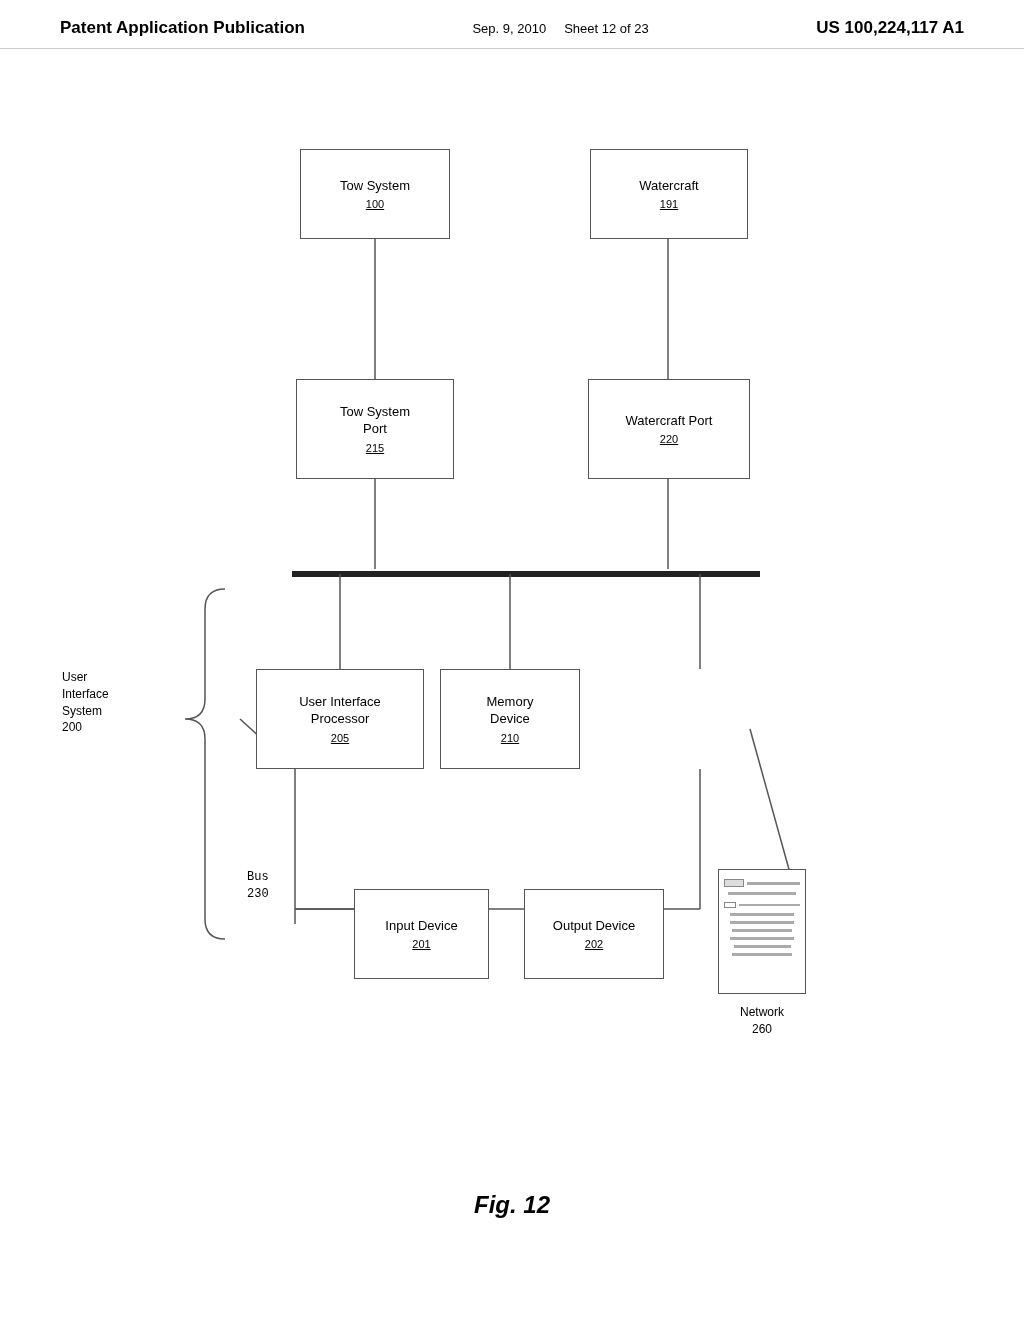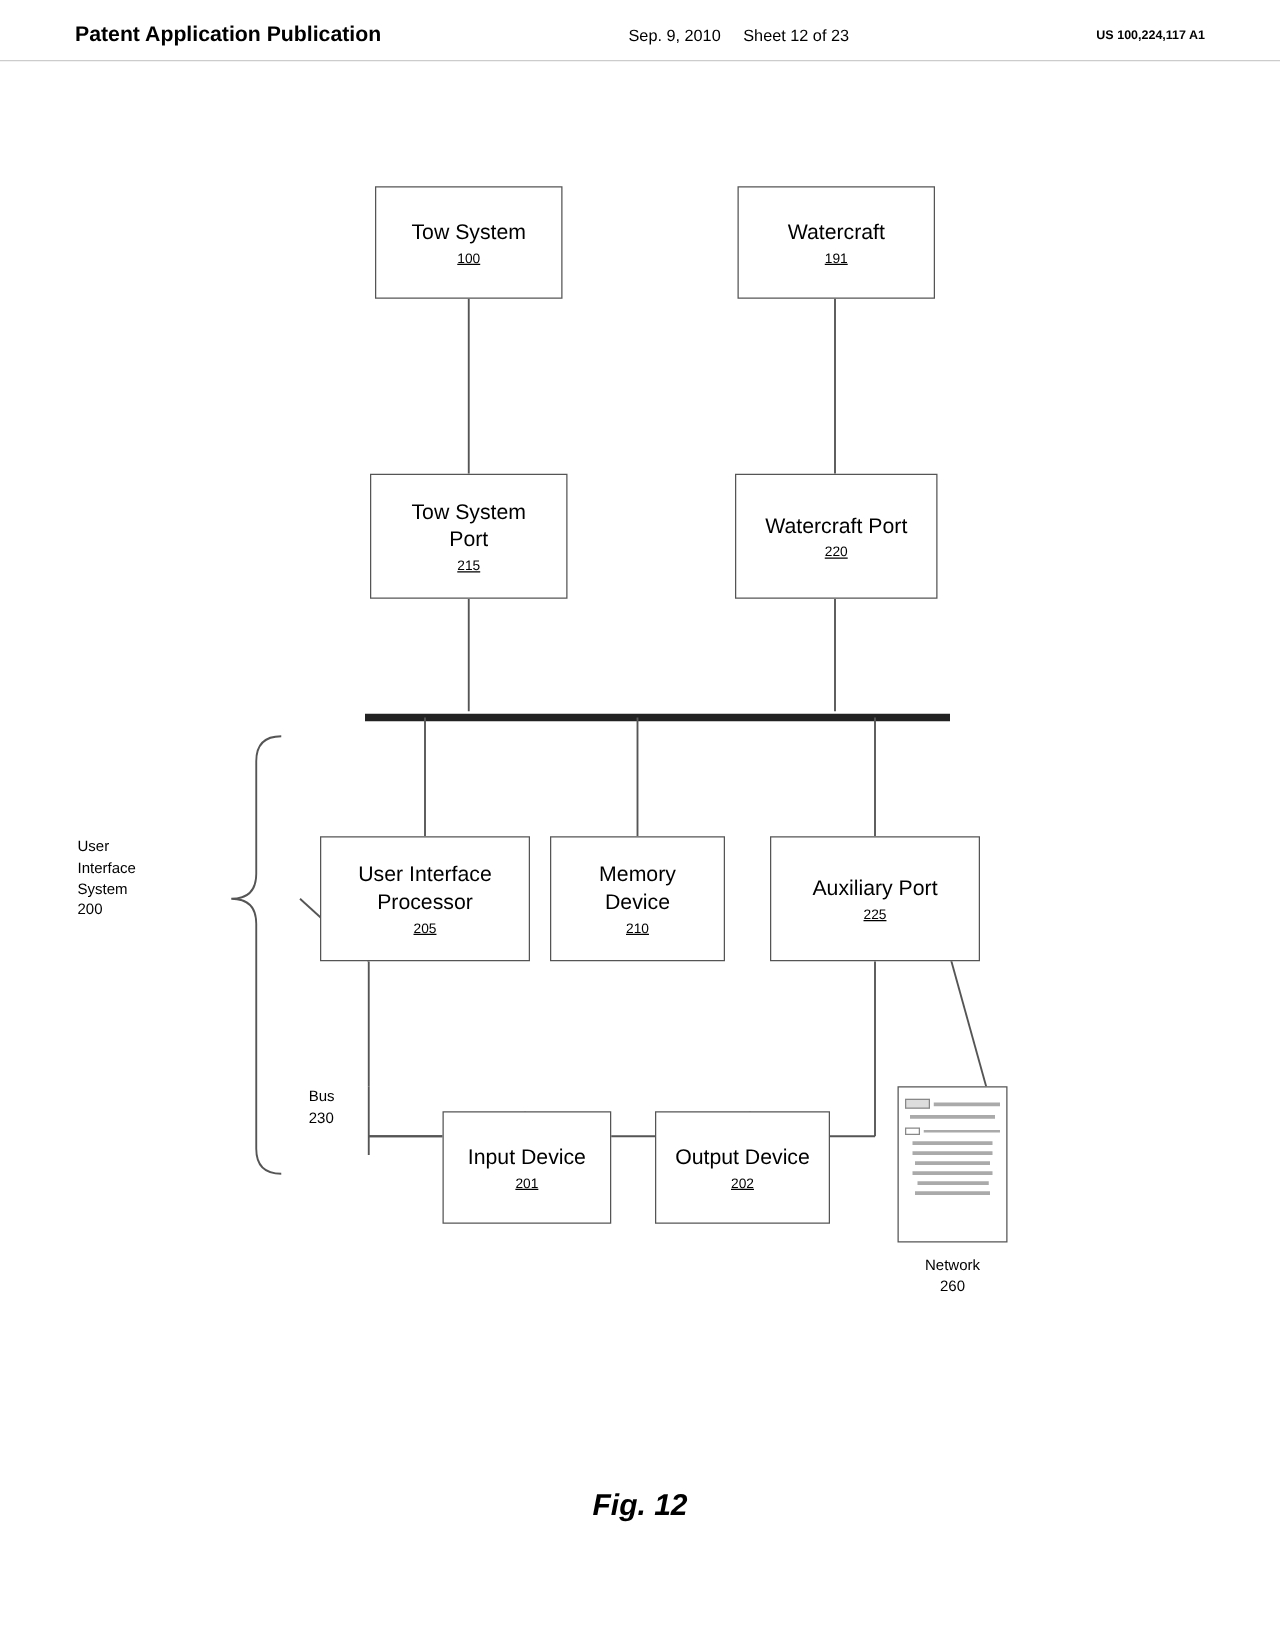--- a/index.html
+++ b/index.html
@@ -21,21 +21,21 @@
       padding: 18px 60px 10px 60px;
       border-bottom: 1px solid #ccc;
     }
 
     .header-left {
       font-size: 17px;
       font-weight: bold;
     }
 
     .header-right {
-      font-size: 10px;
+      font-size: 17px;
       font-weight: bold;
     }
 
     .diagram-area {
       position: relative;
       width: 1024px;
       height: 1200px;
     }
 
     .box {
@@ -44,21 +44,21 @@
       background: #fff;
       display: flex;
       flex-direction: column;
       align-items: center;
       justify-content: center;
       text-align: center;
       padding: 8px;
     }
 
     .box-label {
-      font-size: 17px;
+      font-size: 13px;
       line-height: 1.3;
     }
 
     .box-number {
       font-size: 11px;
       text-decoration: underline;
       margin-top: 4px;
     }
 
     
@@ -166,24 +166,20 @@
   <div class="box" style="left: 256px; top: 620px; width: 168px; height: 100px;">
     <span class="box-label">User Interface<br>Processor</span>
     <span class="box-number">205</span>
   </div>
 
   <div class="box" style="left: 440px; top: 620px; width: 140px; height: 100px;">
     <span class="box-label">Memory<br>Device</span>
     <span class="box-number">210</span>
   </div>
 
-  <div class="box" style="left: 616px; top: 620px; width: 168px; height: 100px;">
-    <span class="box-label">Auxiliary Port</span>
-    <span class="box-number">225</span>
-  </div>
 
   <div class="box" style="left: 354px; top: 840px; width: 135px; height: 90px;">
     <span class="box-label">Input Device</span>
     <span class="box-number">201</span>
   </div>
 
   <div class="box" style="left: 524px; top: 840px; width: 140px; height: 90px;">
     <span class="box-label">Output Device</span>
     <span class="box-number">202</span>
   </div>
@@ -214,20 +210,20 @@
     <div>260</div>
   </div>
 
   <div class="side-label" style="left: 62px; top: 620px;">
     <div>User</div>
     <div>Interface</div>
     <div>System</div>
     <div>200</div>
   </div>
 
-  <div class="side-label" style="left: 247px; top: 820px;">
+  <div class="side-label" style="left: 247px; top: 820px; font-family: Liberation Mono, monospace;">
     <div>Bus</div>
     <div>230</div>
   </div>
 
   <div class="fig-caption" style="position:absolute; bottom: 30px; left: 50%; transform: translateX(-50%); font-size: 24px; font-weight: bold; font-style: italic;">Fig. 12</div>
 
 </div>
 
 </body></html>

